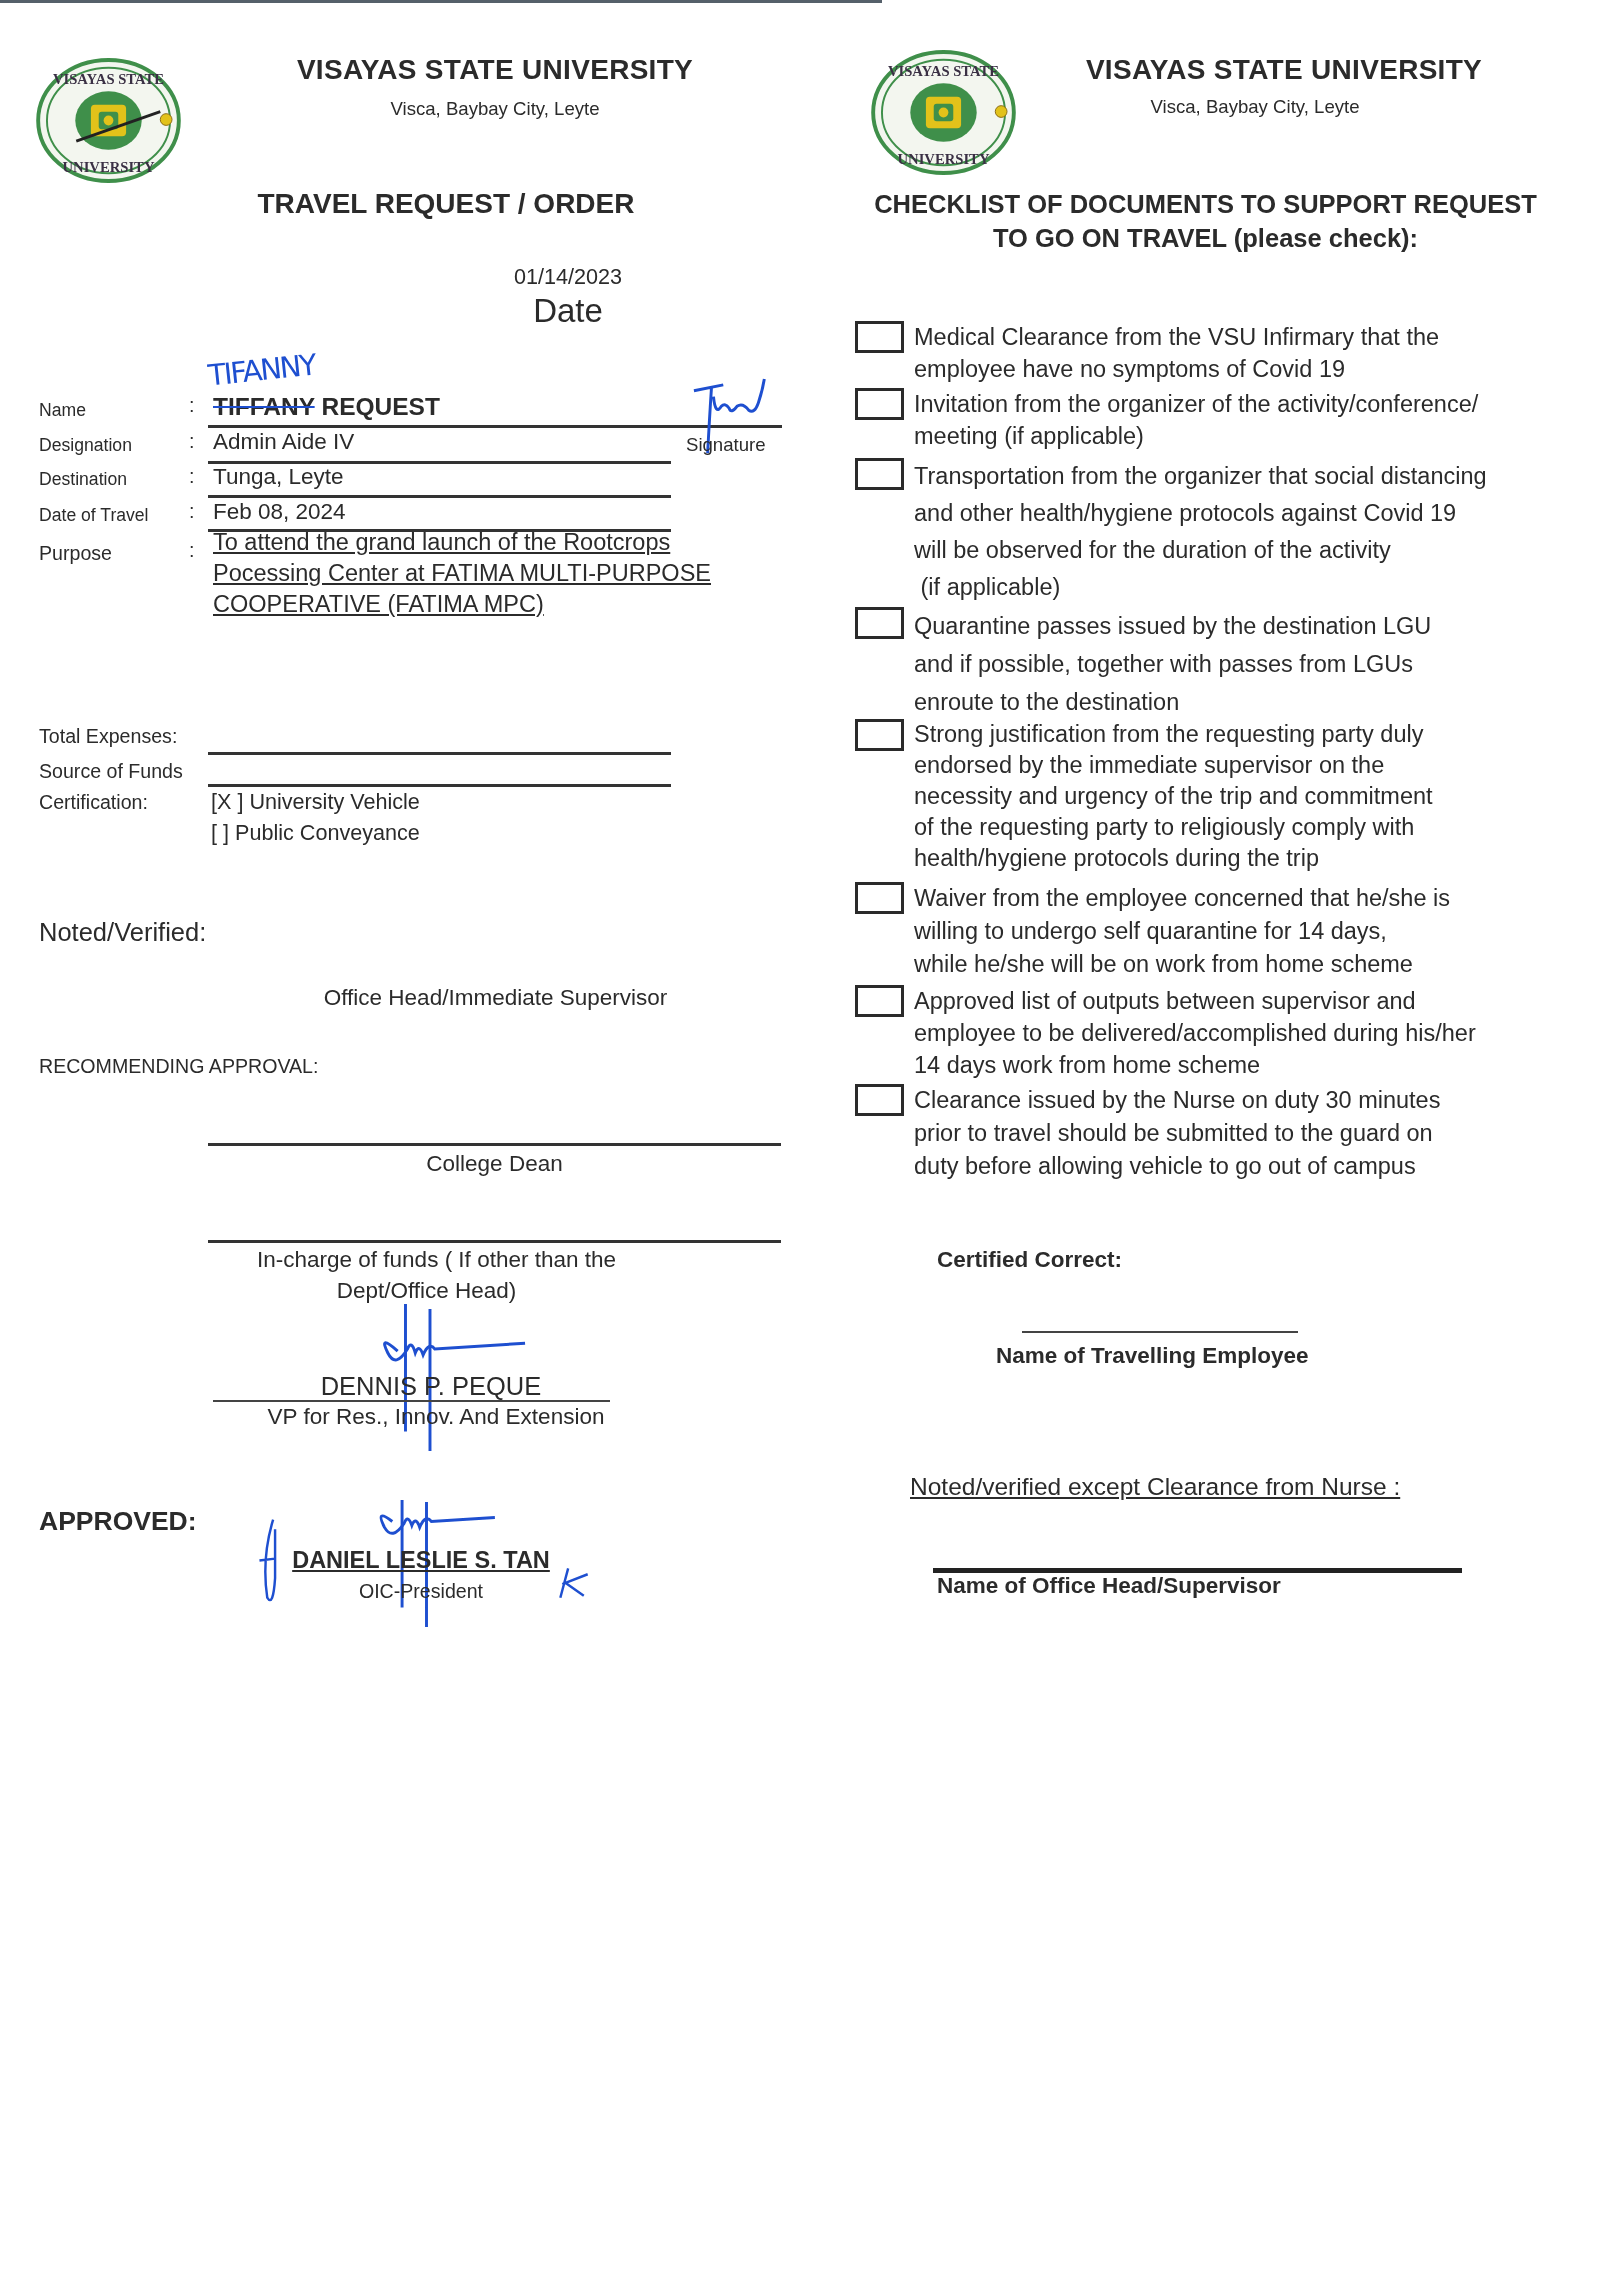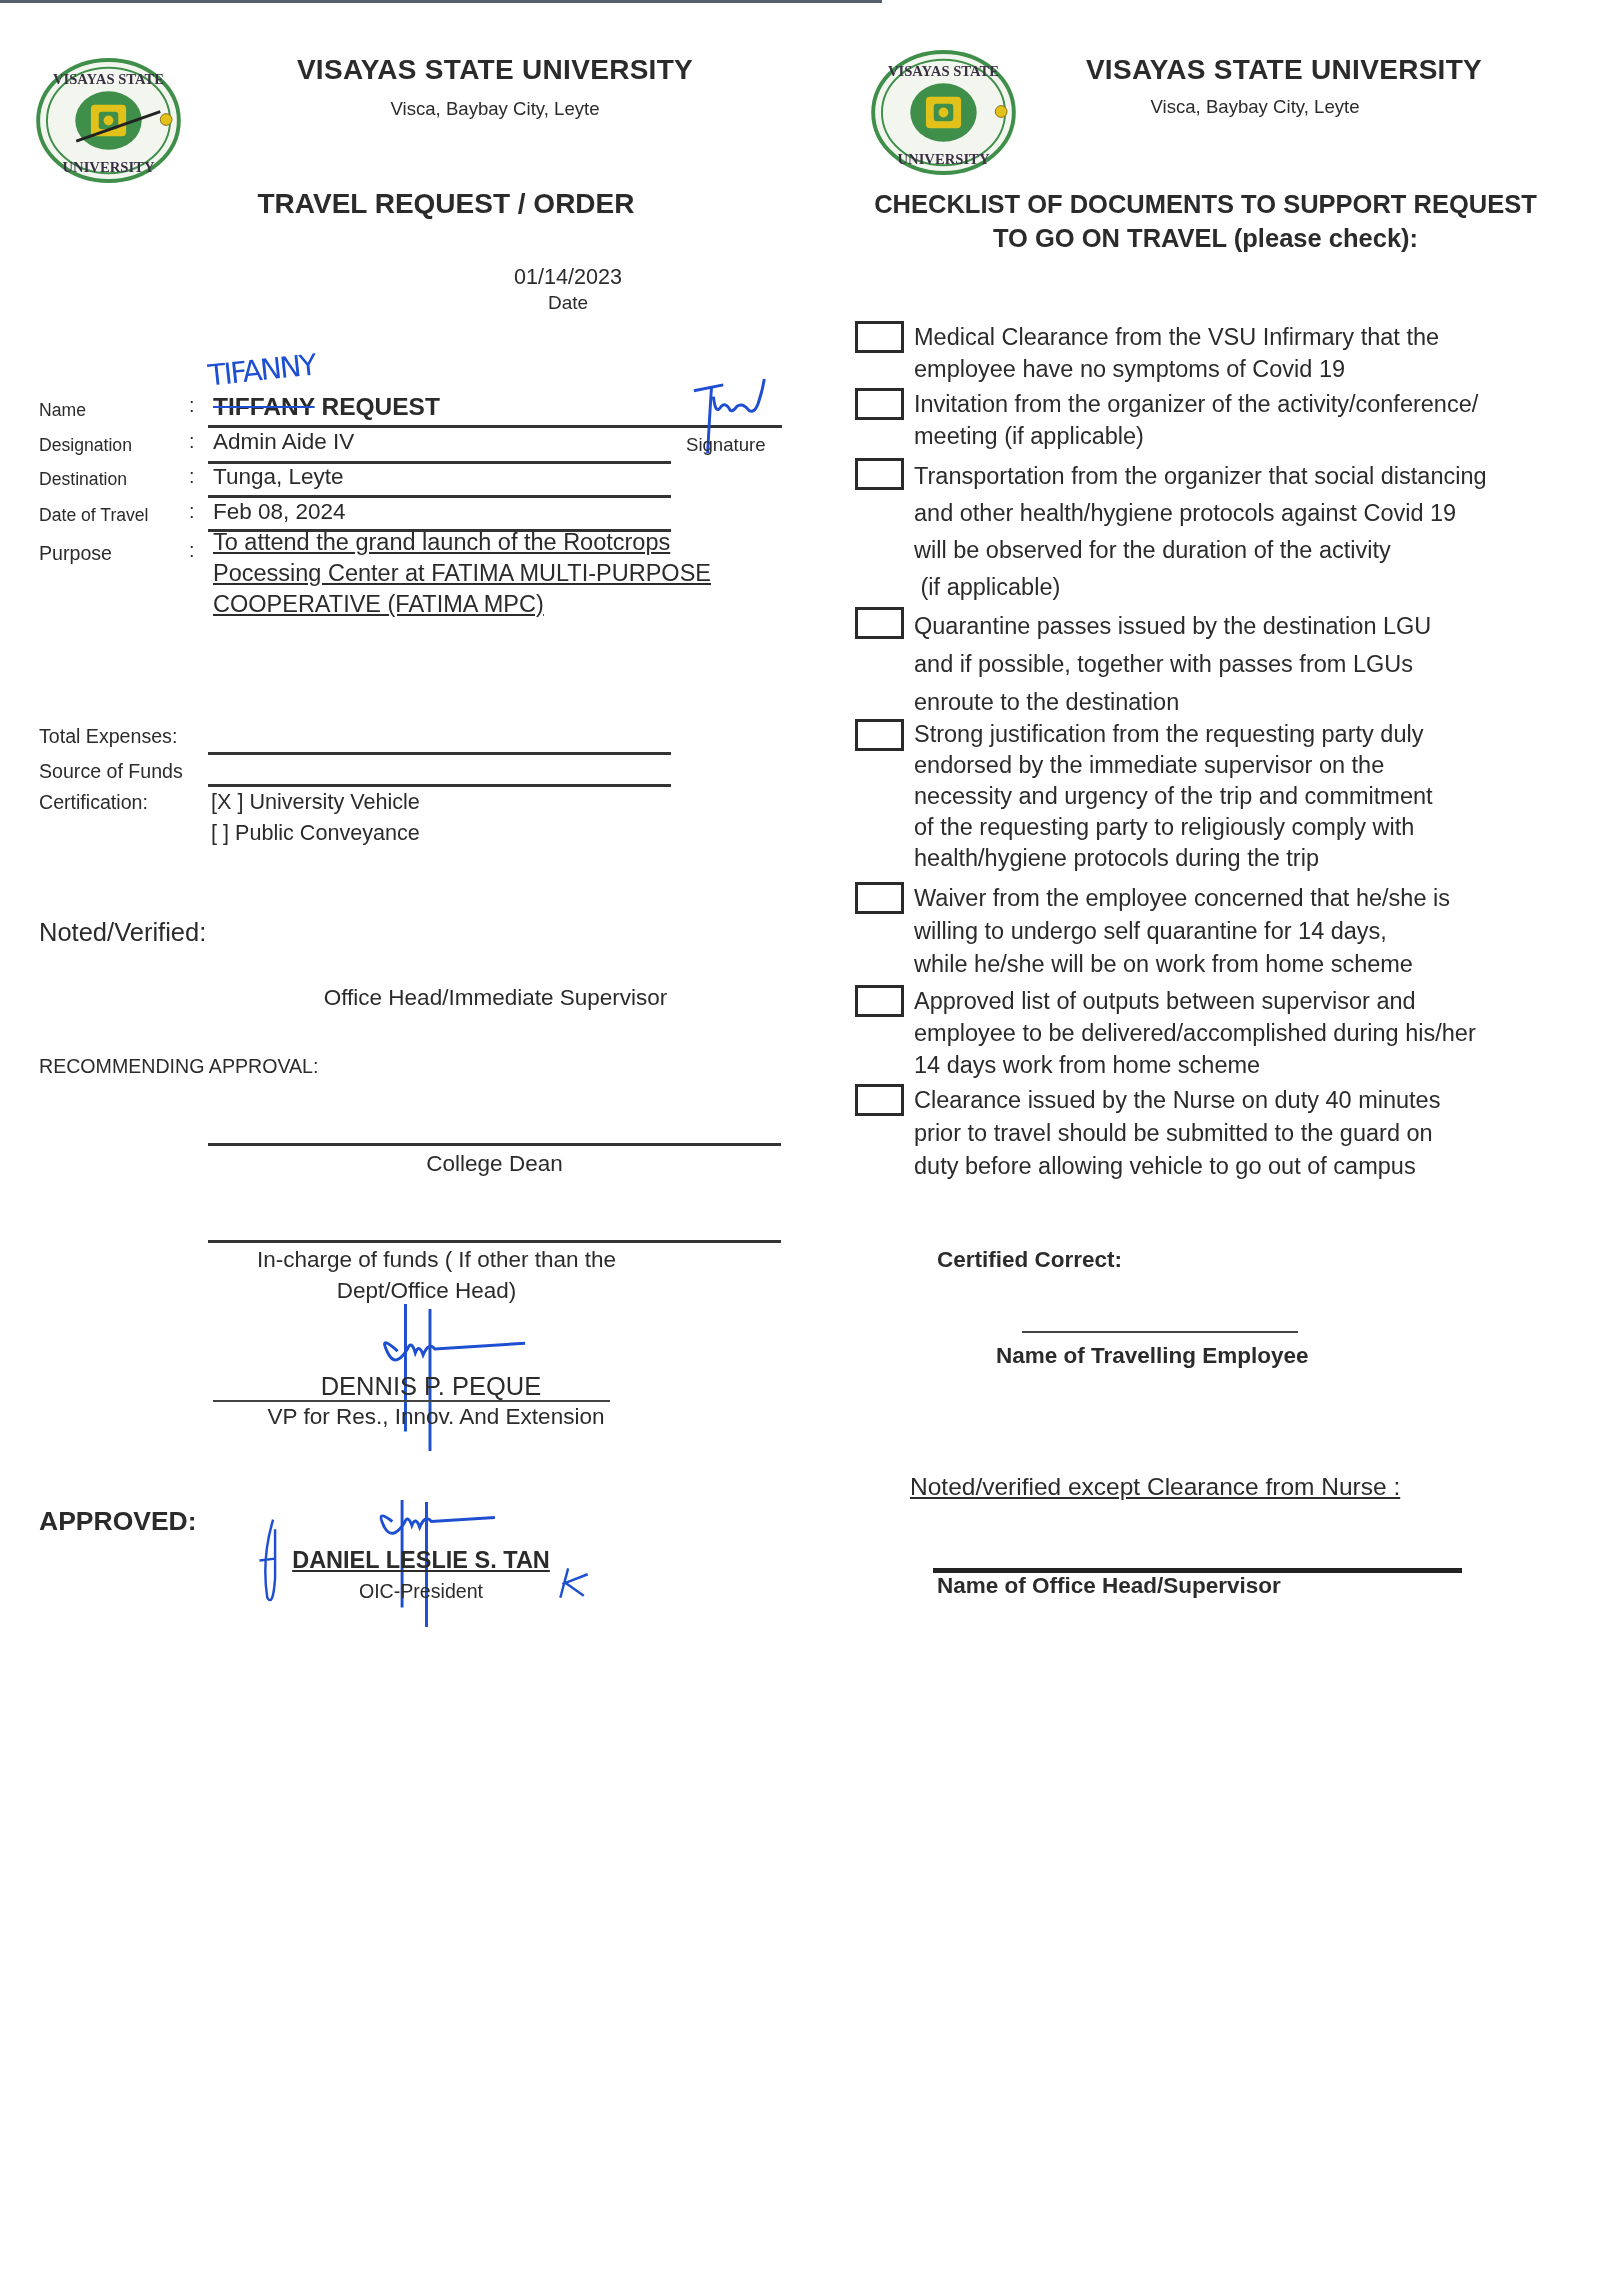--- a/index.html
+++ b/index.html
@@ -43,21 +43,21 @@
     <text x="75" y="28" font-size="15" text-anchor="middle" fill="#3a3044" font-family="Liberation Serif, serif" font-weight="bold">VISAYAS STATE</text>
     <text x="75" y="118" font-size="15" text-anchor="middle" fill="#3a3044" font-family="Liberation Serif, serif" font-weight="bold">UNIVERSITY</text>
   </svg>
 
   <div class="abs hdr-title center" style="left:250px; width:490px; top:54px;">VISAYAS STATE UNIVERSITY</div>
   <div class="abs hdr-sub center" style="left:250px; width:490px; top:98px;">Visca, Baybay City, Leyte</div>
 
   <div class="abs doc-title center" style="left:201px; width:490px; top:188px;">TRAVEL REQUEST / ORDER</div>
 
   <div class="abs center" style="left:470px; width:196px; top:264px; font-size:21.6px;">01/14/2023</div>
-  <div class="abs center" style="left:470px; width:196px; top:292px; font-size:19px;">Date</div>
+  <div class="abs center" style="left:470px; width:196px; top:292px; font-size:33px;">Date</div>
 
   <div class="abs sig" style="left:208px; top:353px; font-size:29px; font-family:'DejaVu Sans', sans-serif; transform:rotate(-6deg); letter-spacing:-2px;">TIFANNY</div>
   <div class="abs lbl" style="left:39px; top:400px;">Name</div>
   <div class="abs colon" style="left:189px; top:394px;">:</div>
   <div class="abs val bold" style="left:213px; top:393px; font-size:24.5px;">
     <span style="text-decoration:line-through; text-decoration-color:#1e4fd0;">TIFFANY</span><span> REQUEST</span>
   </div>
   <div class="abs line" style="left:208px; top:425px; width:574px;"></div>
 
   <svg class="abs" style="left:686px; top:377px; width:98px; height:88px;" viewBox="0 0 100 90">
@@ -206,21 +206,21 @@
     <div class="abs ck-text" style="left:59px; top:0; line-height:32px;">
       <div>Approved list of outputs between supervisor and</div>
       <div>employee to be delivered/accomplished during his/her</div>
       <div>14 days work from home scheme</div>
     </div>
   </div>
 
   <div class="abs" style="left:855px; top:1084px;">
     <div class="abs ck-box" style="left:0; top:0;"></div>
     <div class="abs ck-text" style="left:59px; top:0; line-height:33px;">
-      <div>Clearance issued by the Nurse on duty 40 minutes</div>
+      <div>Clearance issued by the Nurse on duty 30 minutes</div>
       <div>prior to travel should be submitted to the guard on</div>
       <div>duty before allowing vehicle to go out of campus</div>
     </div>
   </div>
 
   <div class="abs bold" style="left:937px; top:1247px; font-size:22.5px;">Certified Correct:</div>
   <div class="abs thinline" style="left:1022px; top:1331px; width:276px;"></div>
   <div class="abs bold" style="left:996px; top:1343px; font-size:22.5px;">Name of Travelling Employee</div>
 
   <div class="abs" style="left:910px; top:1473px; font-size:24.5px; text-decoration:underline;">Noted/verified except Clearance from Nurse :</div>

